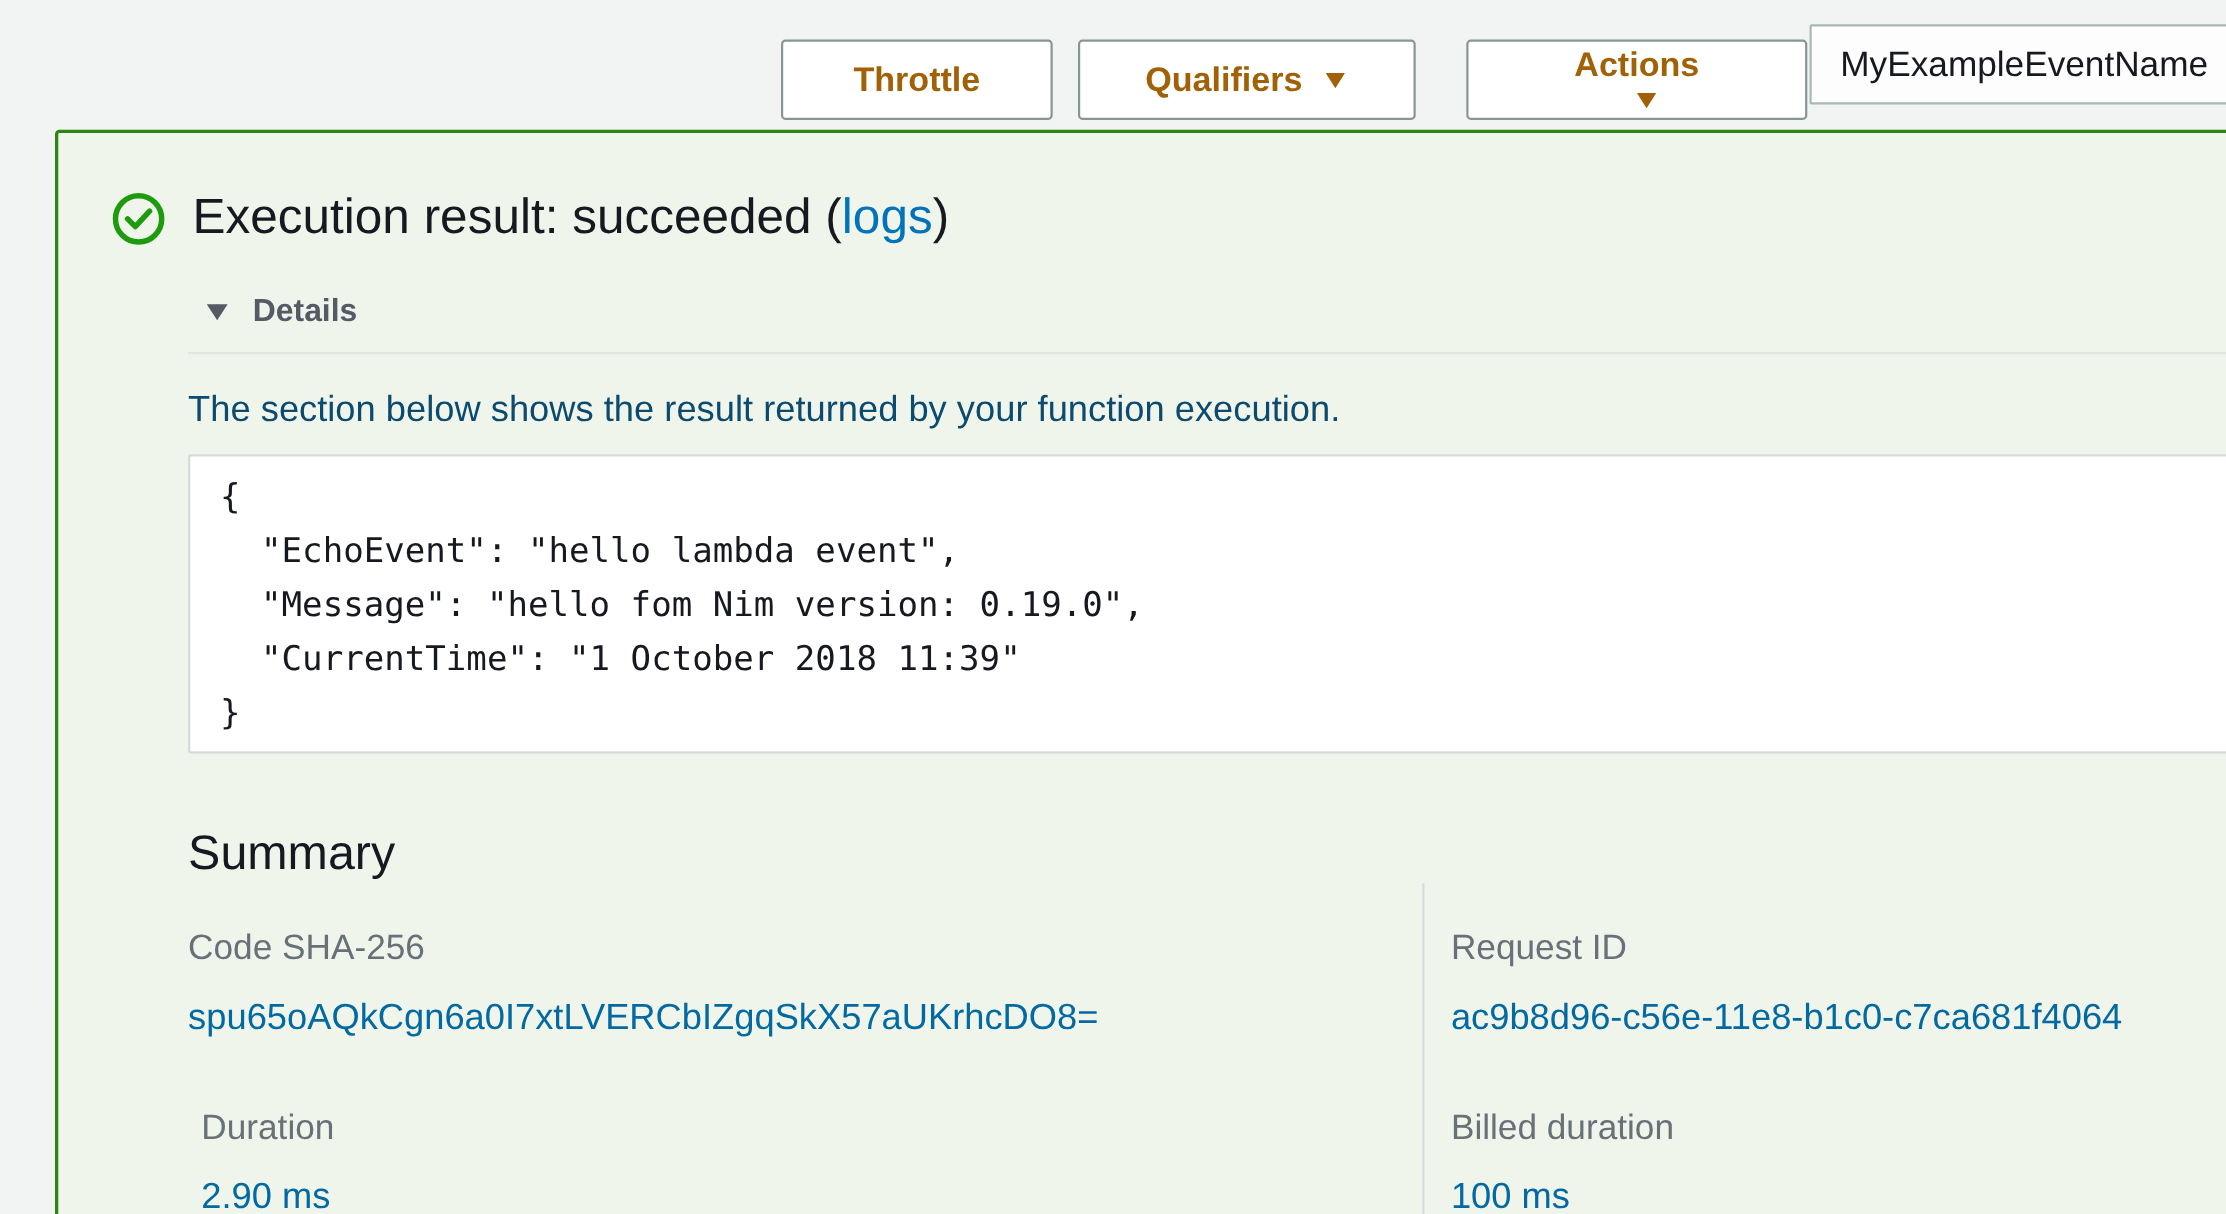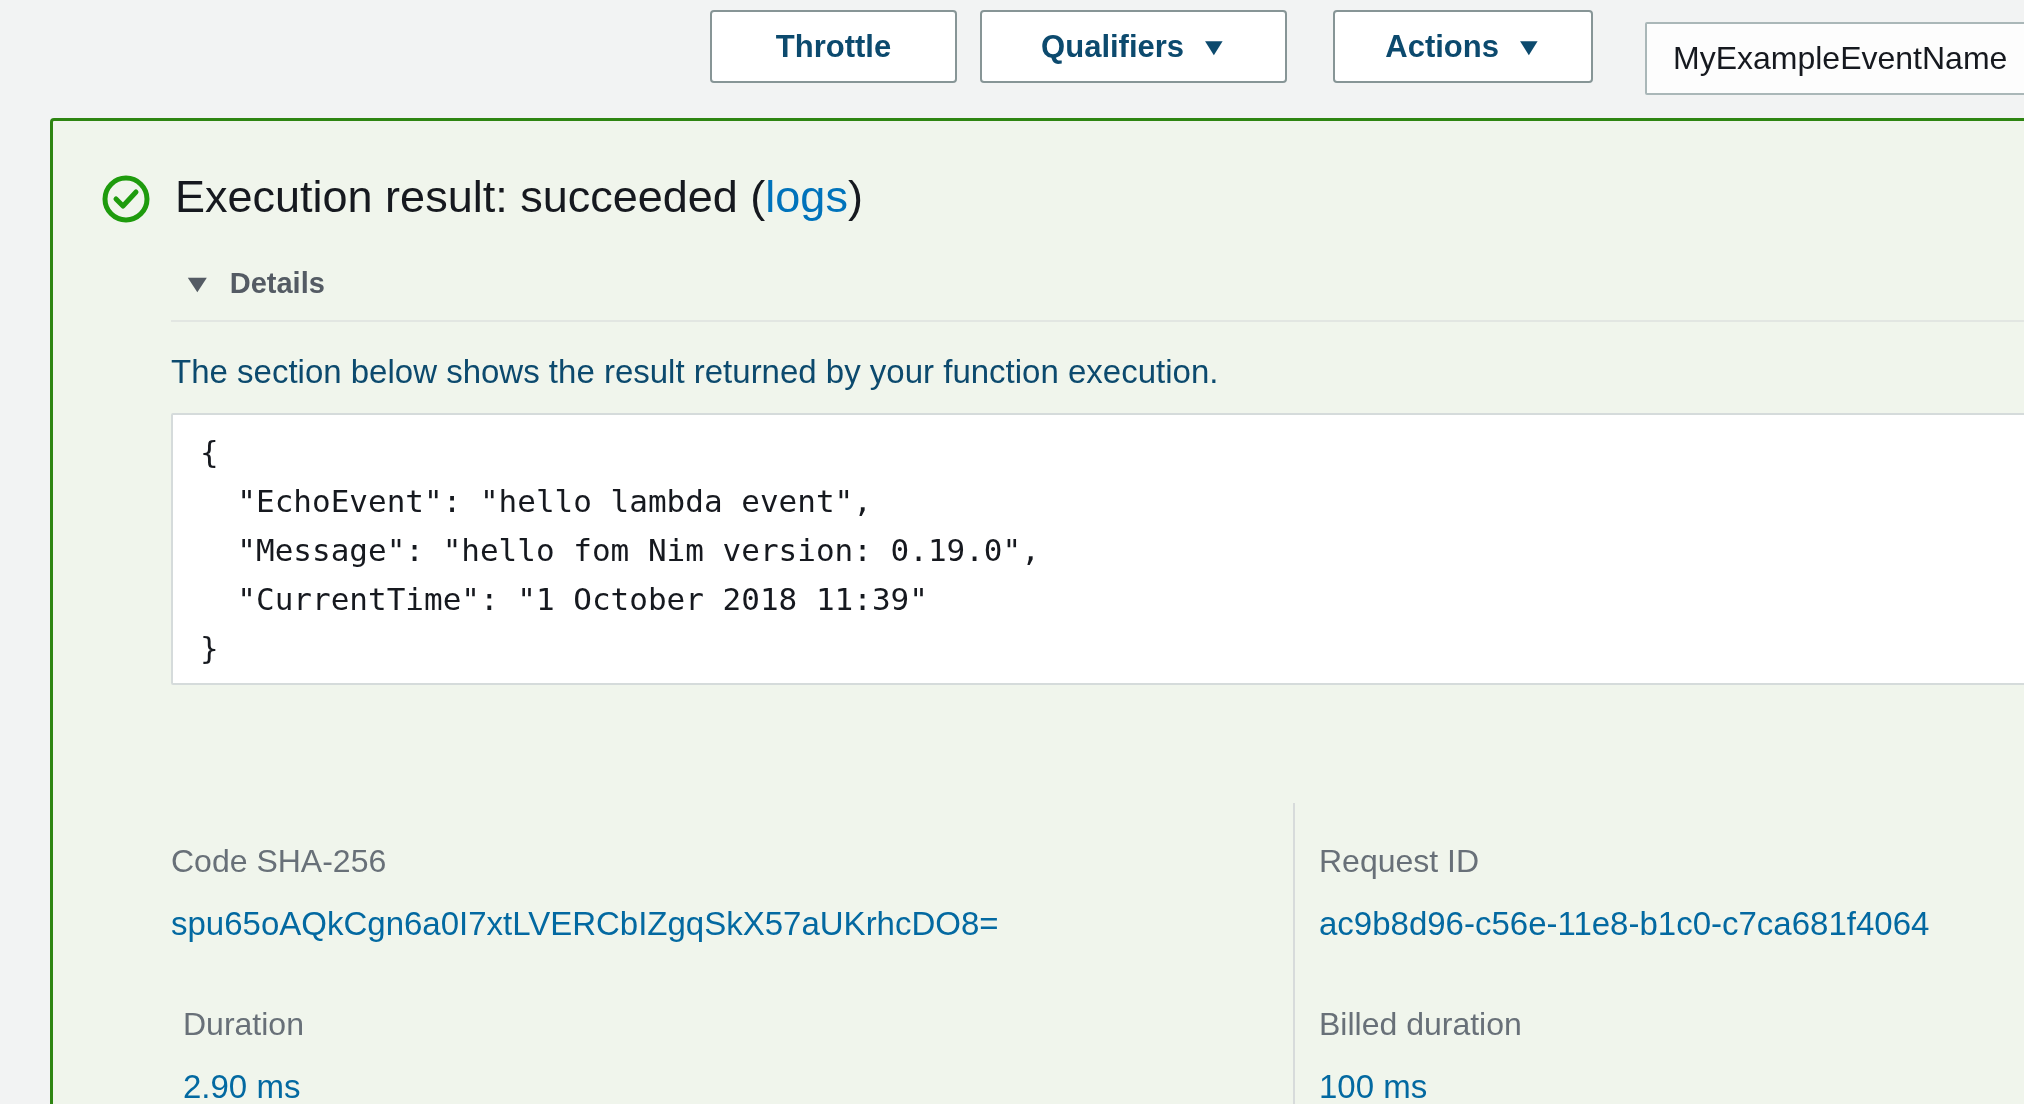--- a/index.html
+++ b/index.html
@@ -22,43 +22,43 @@
     position: absolute;
     left: 38px; top: 10px;
     font-size: 60px;
     font-weight: 500;
     letter-spacing: -0.5px;
     color: #16191f;
     white-space: nowrap;
   }
   .btn {
     position: absolute;
-    top: 10px;
+    top: 36px;
     height: 73px;
     background: #ffffff;
     border: 2px solid #879596;
     border-radius: 4px;
     display: flex;
     align-items: center;
     justify-content: center;
     font-size: 31px;
     font-weight: bold;
-    color: #0c4a6e;
+    color: #a16207;
     cursor: pointer;
     white-space: nowrap;
     text-align: center;
   }
   .btn .caret {
     font-size: 24px;
     margin-left: 18px;
     transform: scaleX(1.25);
   }
   .btn-throttle   { left: 710px;  width: 247px; }
   .btn-qualifiers { left: 980px;  width: 307px; }
-  .btn-actions    { left: 1333px; width: 260px; }
+  .btn-actions    { left: 1333px; width: 310px; flex-direction: column; }
   .event-select {
     position: absolute;
     left: 1645px; top: 22px;
     width: 480px; height: 73px;
     background: #fdfdfd;
     border: 2px solid #aab7b8;
     border-radius: 2px;
     display: flex;
     align-items: center;
     padding-left: 26px;
@@ -218,20 +218,21 @@
     <div class="result-description">The section below shows the result returned by your function execution.</div>
 
     <div class="code-box">
       <pre>{
   "EchoEvent": "hello lambda event",
   "Message": "hello fom Nim version: 0.19.0",
   "CurrentTime": "1 October 2018 11:39"
 }</pre>
     </div>
 
+    <div class="summary-heading">Summary</div>
 
     <div class="summary-divider"></div>
 
     <div class="field field-sha">
       <div class="field-label">Code SHA-256</div>
       <div class="field-value">spu65oAQkCgn6a0I7xtLVERCbIZgqSkX57aUKrhcDO8=</div>
     </div>
 
     <div class="field field-request">
       <div class="field-label">Request ID</div>

